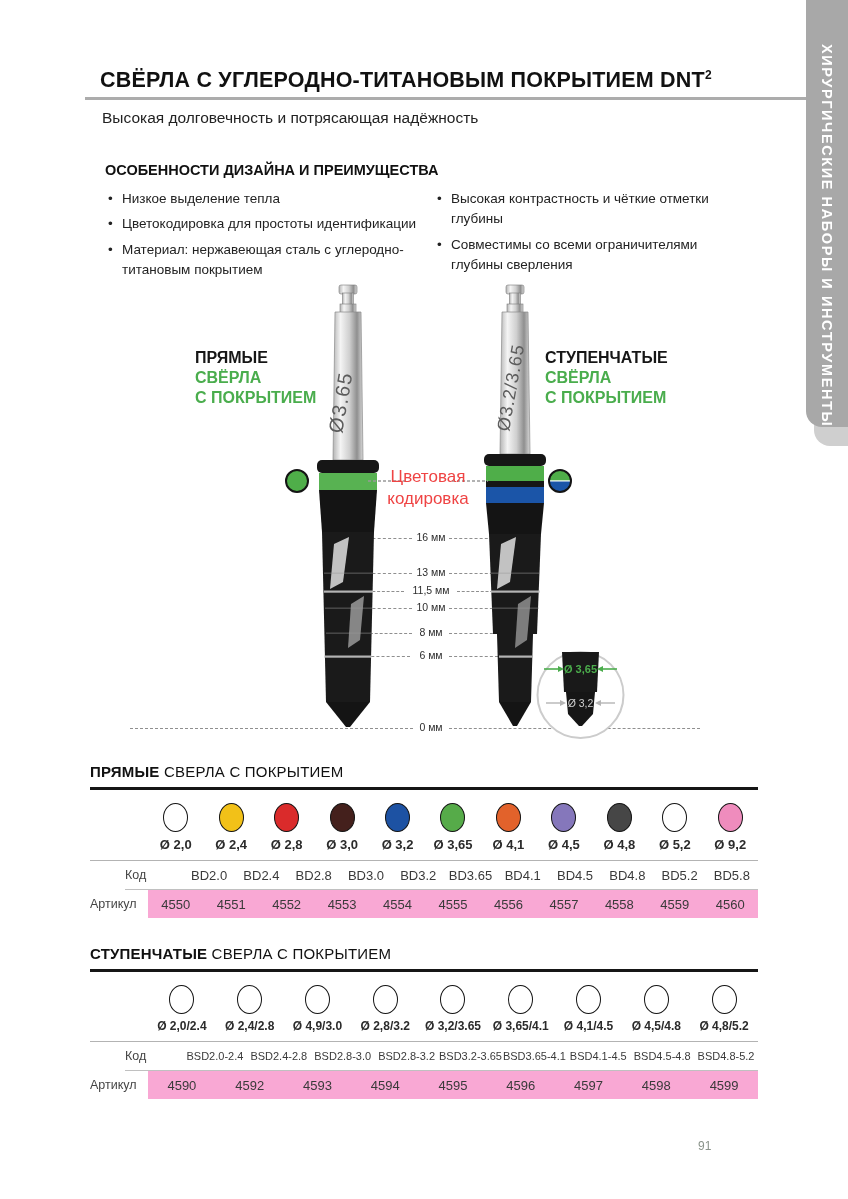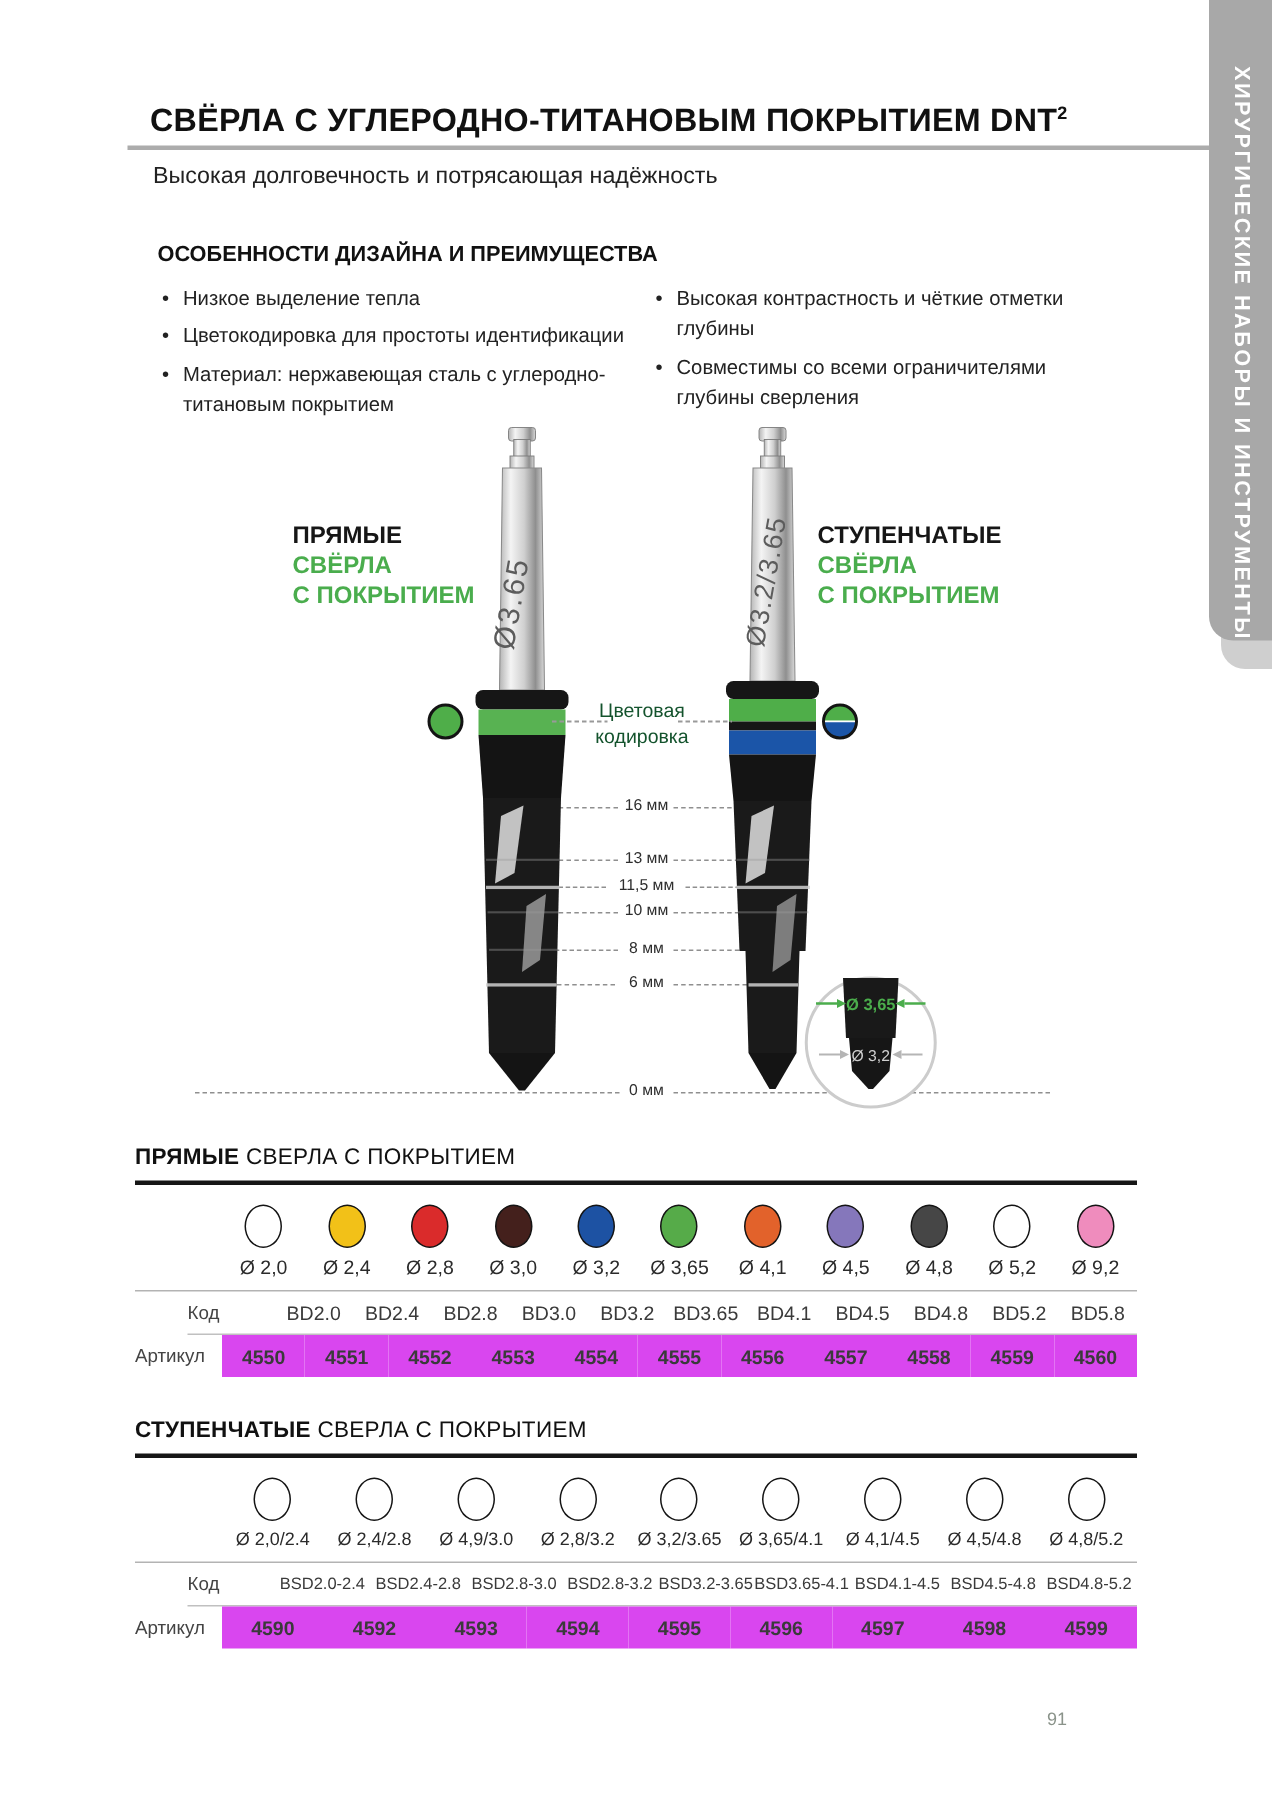--- a/index.html
+++ b/index.html
@@ -27,43 +27,43 @@
   .feat-item .blt{width:14px;flex:0 0 14px;}
   
   .dash{position:absolute;border-top:1.5px dashed #8f8f8f;z-index:1;}
   .depth-label{position:absolute;transform:translateX(-50%);font-size:10.5px;color:#2e2e2e;
                white-space:nowrap;z-index:3;background:transparent;}
   .drill-svg{position:absolute;left:120px;top:282px;z-index:2;}
   .drill-label{position:absolute;top:348px;font-size:16px;font-weight:bold;line-height:20px;z-index:3;}
   .drill-label .ln1{color:#161616;}
   .drill-label .ln-green{color:#4aad4d;}
   .ccode-label{position:absolute;left:428px;top:466px;transform:translateX(-50%);text-align:center;
-               font-size:13px;line-height:1.3;color:#14532d;z-index:3;}
+               font-size:17px;line-height:1.3;color:#ef4444;z-index:3;}
   
   .tbl{position:absolute;left:90px;width:668px;}
   .tbl-heading{font-size:15px;color:#111;letter-spacing:.2px;}
   .tbl-heading b{font-weight:bold;}
   .tbl-rule{height:3px;background:#161616;margin-top:7px;}
   .grid{display:grid;align-items:center;}
   .g11{grid-template-columns:58px repeat(11,1fr);}
   .g9{grid-template-columns:58px repeat(9,1fr);}
   .cell{text-align:center;}
   .circ-block{padding:13px 0 5px 0;}
   .circ{display:inline-block;width:23px;height:27px;border:1.6px solid #141414;border-radius:50%;
         background:#fff;overflow:hidden;vertical-align:middle;}
   .circ .half{width:100%;height:50%;}
   .circ .half.top{border-bottom:1px solid #fff;box-sizing:border-box;}
-  .dia-row{padding-bottom:8px;border-bottom:1px solid #b3b3b3;font-weight:normal;font-size:13px;color:#2b2b2b;}
+  .dia-row{padding-bottom:8px;border-bottom:1px solid #b3b3b3;font-weight:bold;font-size:13px;color:#2b2b2b;}
   .dia-row .cell{white-space:nowrap;}
   .t2 .dia-row{font-size:12px;}
   .code-row{height:28px;border-bottom:1px solid #c0c0c0;font-size:13px;color:#3a3a3a;margin-left:35px;}
   .t2 .code-row{font-size:11px;}
   .art-row{height:28px;font-size:13px;color:#3a3a3a;}
   .row-label{text-align:left;font-size:12.5px;color:#444;}
-  .art-row .cell{background:#d946ef;height:100%;display:flex;align-items:center;justify-content:center;font-weight:bold;}
+  .art-row .cell{background:#f9a8d4;height:100%;display:flex;align-items:center;justify-content:center;}
   .pagenum{position:absolute;left:698px;top:1139px;font-size:12px;color:#8a938a;}
 </style>
 </head>
 <body>
 
 <div class="page">
 
   <div class="tab-light"></div>
   <div class="tab-dark">
     <span>ХИРУРГИЧЕСКИЕ НАБОРЫ И ИНСТРУМЕНТЫ</span>

